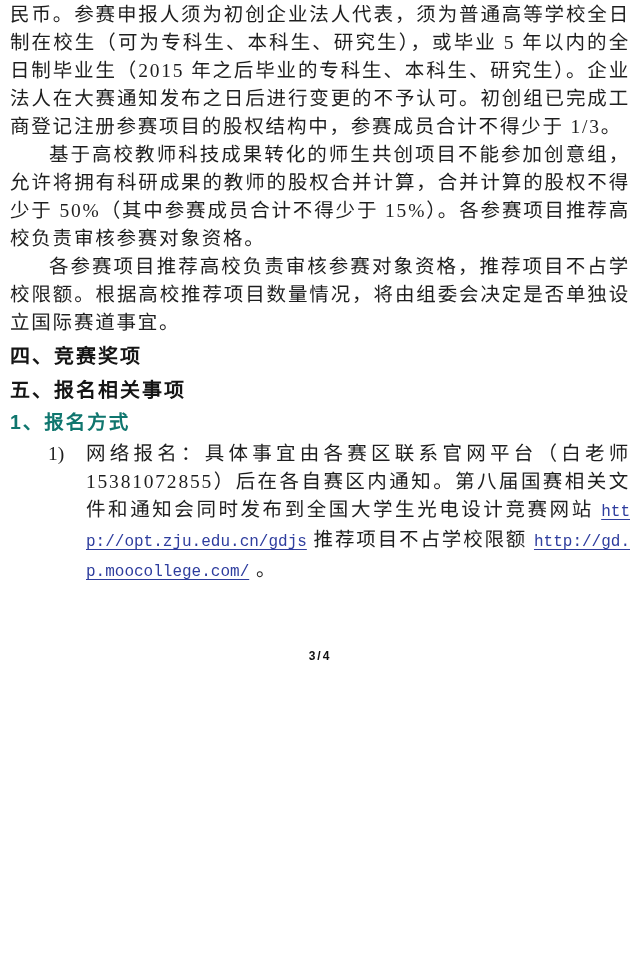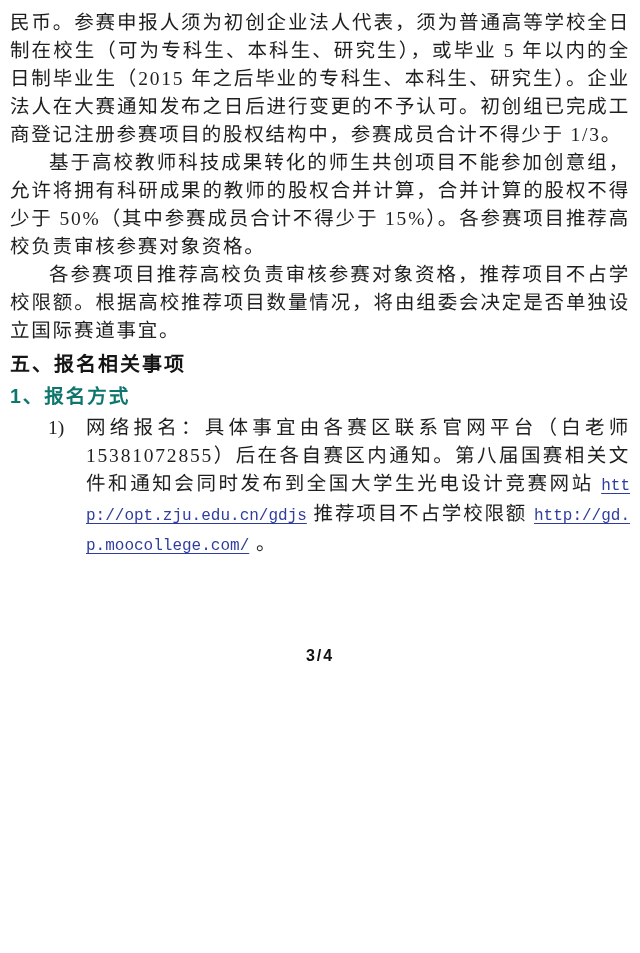--- a/index.html
+++ b/index.html
@@ -5,21 +5,21 @@
   html, body {
     margin: 0;
     padding: 0;
     background: #ffffff;
   }
   .page {
     position: relative;
     width: 640px;
     height: 667px;
     box-sizing: border-box;
-    padding: 9px 10px 0 10px;
+    padding: 1px 10px 0 10px;
     background: #ffffff;
     color: #1e1e1e;
     font-family: "Liberation Serif", "DejaVu Serif", serif;
     font-size: 19.5px;
     line-height: 28px;
     overflow: hidden;
   }
   .para {
     margin: 0;
     text-align: justify;
@@ -73,38 +73,39 @@
     word-break: break-all;
   }
   .page-footer {
     position: absolute;
     left: 0;
     bottom: 4px;
     width: 100%;
     text-align: center;
     font-family: "Liberation Sans", "DejaVu Sans", sans-serif;
     font-weight: bold;
-    font-size: 16px;
+    font-size: 12px;
     line-height: 14px;
     letter-spacing: 2px;
     color: #111111;
   }
 </style>
 </head>
 <body>
 
 <div class="page">
 
   <p class="para">民币。参赛申报人须为初创企业法人代表，须为普通高等学校全日制在校生（可为专科生、本科生、研究生），或毕业 5 年以内的全日制毕业生（2015 年之后毕业的专科生、本科生、研究生）。企业法人在大赛通知发布之日后进行变更的不予认可。初创组已完成工商登记注册参赛项目的股权结构中，参赛成员合计不得少于 1/3。</p>
 
 
   <p class="para indent">基于高校教师科技成果转化的师生共创项目不能参加创意组，允许将拥有科研成果的教师的股权合并计算，合并计算的股权不得少于 50%（其中参赛成员合计不得少于 15%）。各参赛项目推荐高校负责审核参赛对象资格。</p>
 
   <p class="para indent">各参赛项目推荐高校负责审核参赛对象资格，推荐项目不占学校限额。根据高校推荐项目数量情况，将由组委会决定是否单独设立国际赛道事宜。</p>
 
+  <div class="heading">四、竞赛奖项</div>
 
 
   <div class="heading">五、报名相关事项</div>
 
   <div class="subheading">1、报名方式</div>
 
   <div class="olist">
 
     <div class="olist-item">
       <span class="olist-num">1)</span>

